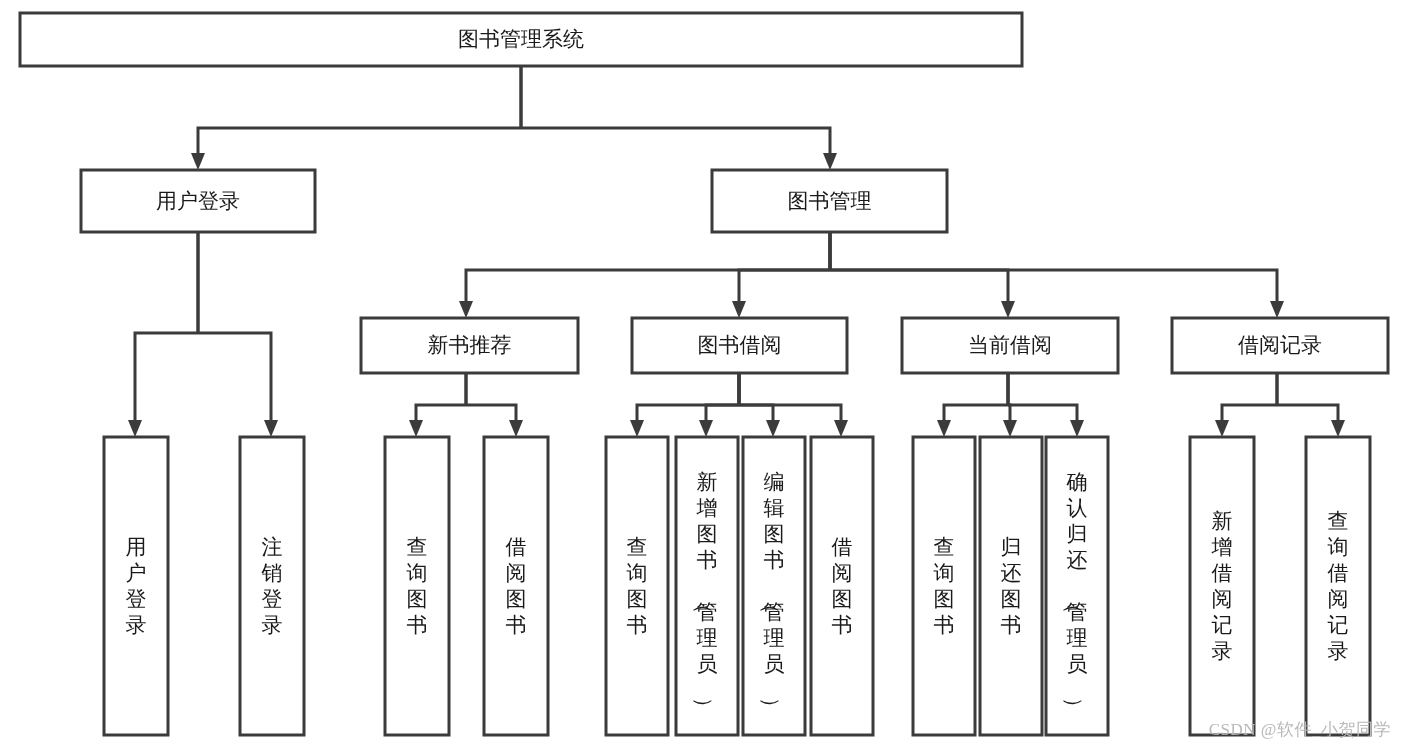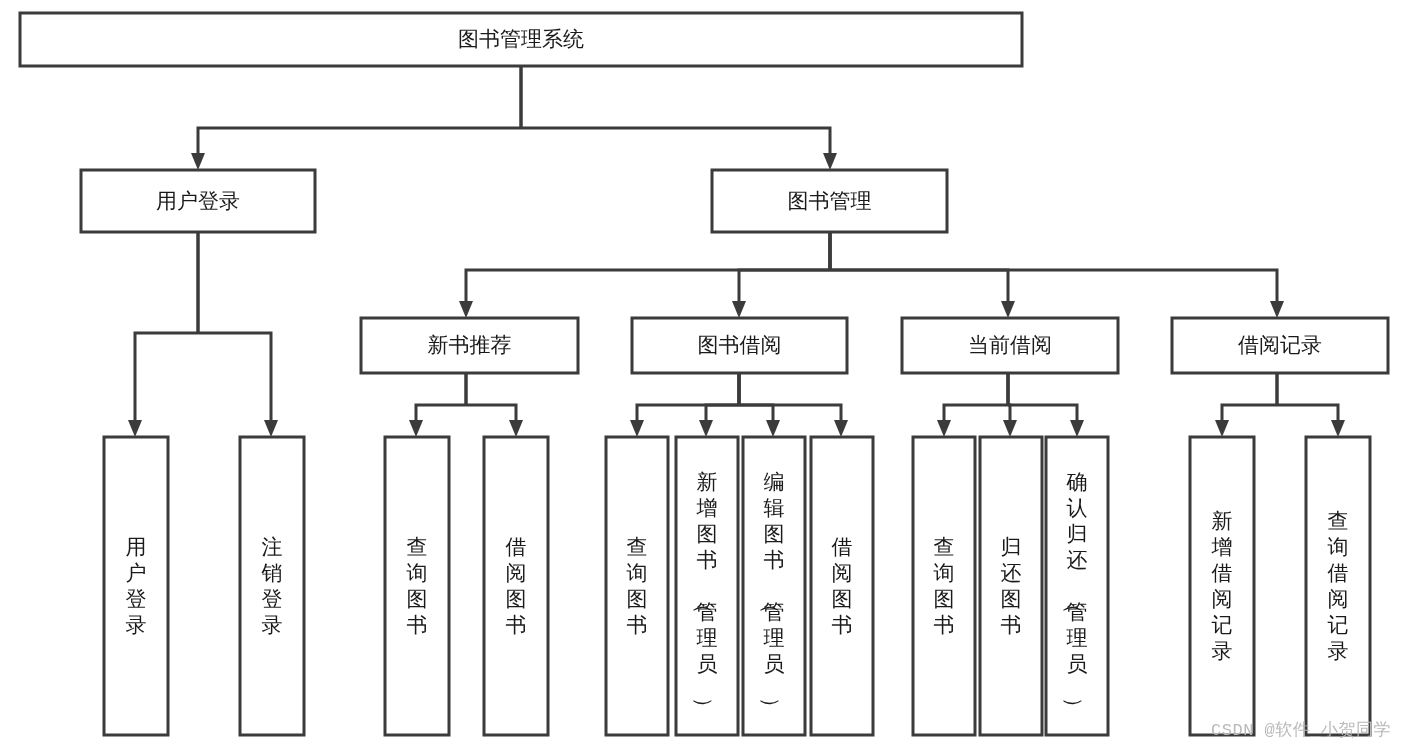--- a/index.html
+++ b/index.html
@@ -52,21 +52,21 @@
   .node-label-v-char {
     font-family: "Liberation Sans", "DejaVu Sans", sans-serif;
     font-size: 21px;
     fill: #1a1a1a;
     text-anchor: middle;
   }
   .watermark-text {
     position: absolute;
     right: 14px;
     bottom: 6px;
-    font-family: Liberation Mono, monospace;
+    font-family: Liberation Serif, serif;
     font-size: 17px;
     color: #b9b9b9;
     white-space: nowrap;
     letter-spacing: 0.5px;
   }
 </style>
 </head>
 <body>
 
 <div id="diagram-root">

